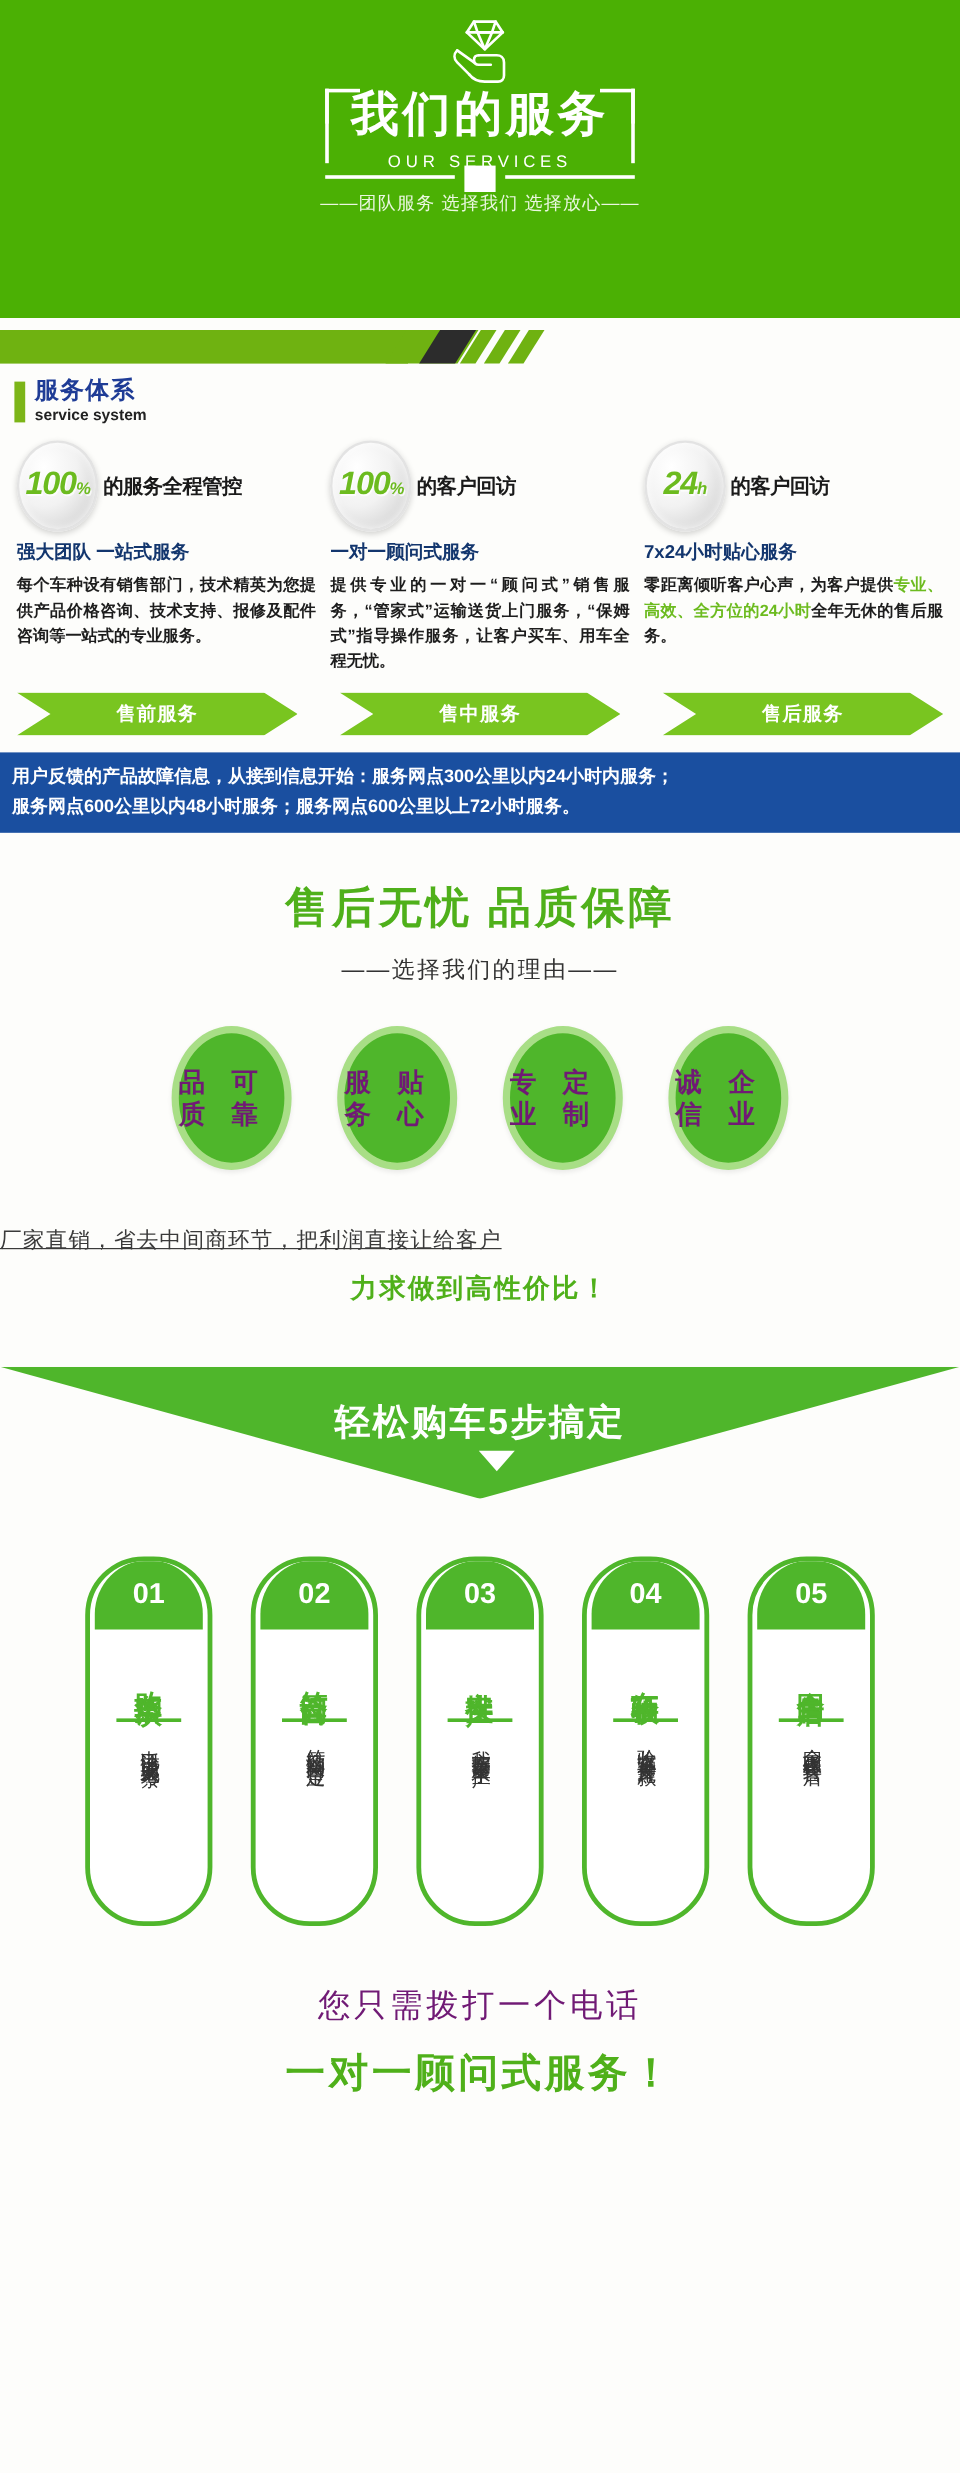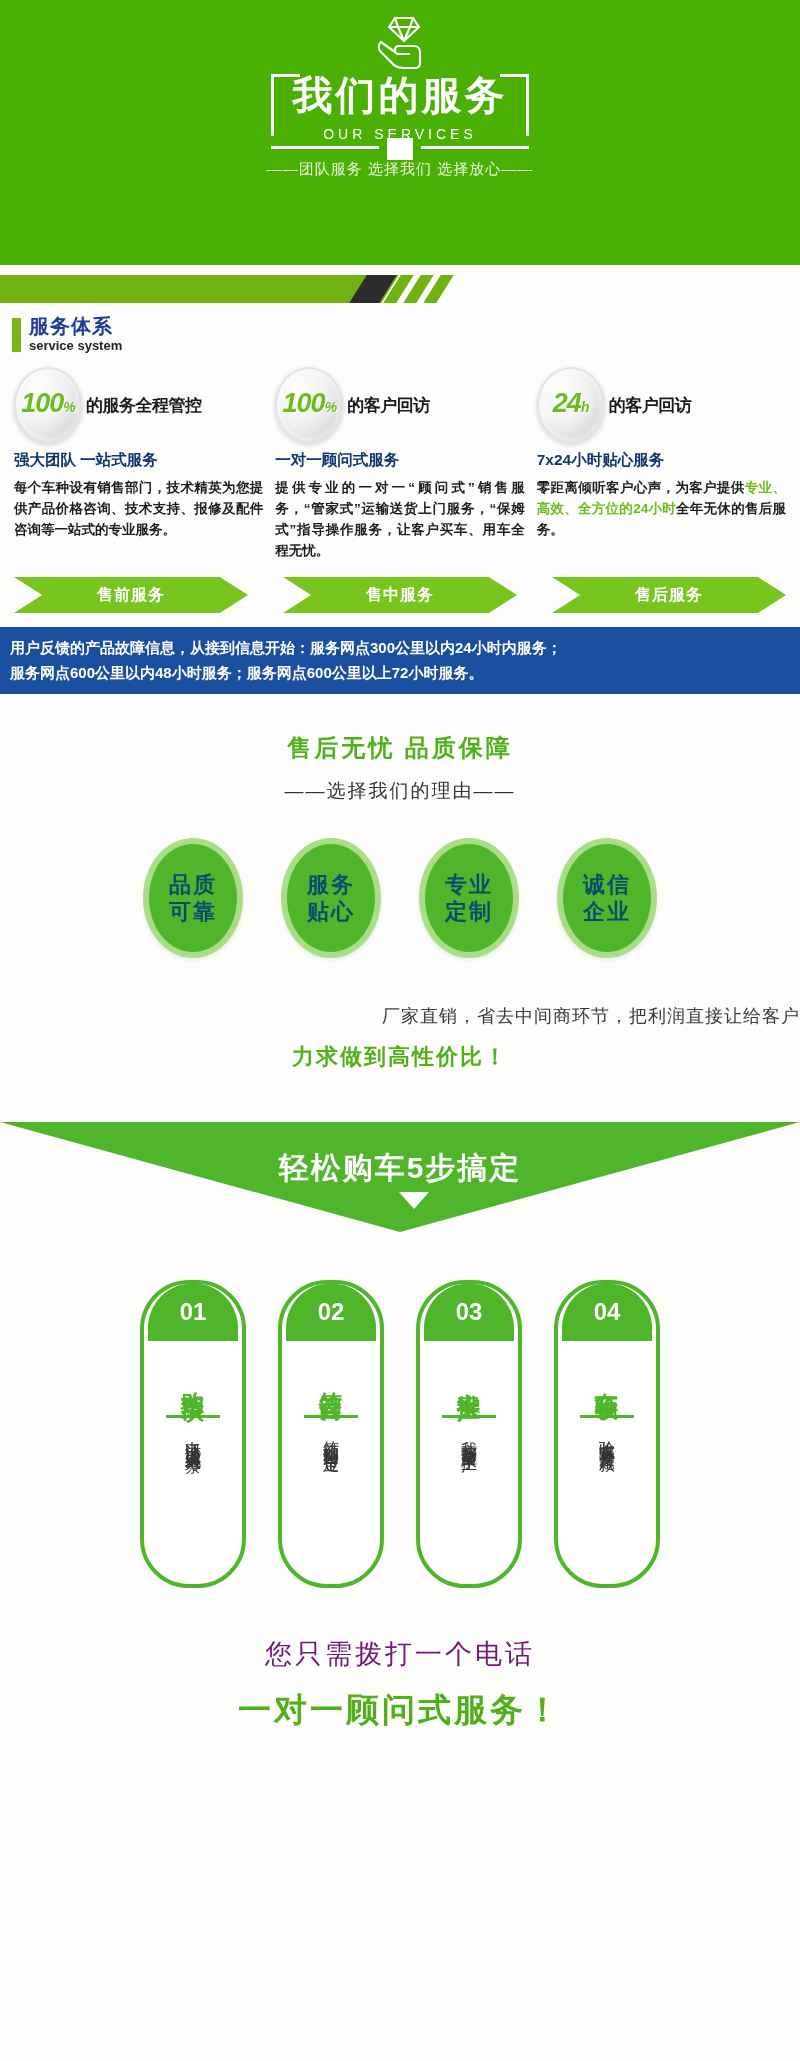--- a/index.html
+++ b/index.html
@@ -101,34 +101,34 @@
 
   
   .bluebanner{
     margin-top:14px;background:#1a4fa0;color:#fff;
     padding:8px 10px 9px 10px;
     font-size:15px;font-weight:bold;line-height:25px;letter-spacing:0px;
   }
 
   
   .sec2-title{
-    text-align:center;color:#4fb01a;font-size:24px;font-weight:bold;
+    text-align:center;color:#4fb01a;font-size:36px;font-weight:bold;
     letter-spacing:3px;margin-top:38px;
   }
   .sec2-sub{text-align:center;color:#333;font-size:19px;margin-top:14px;letter-spacing:2px;}
 
   .ovals{display:flex;justify-content:center;gap:38px;margin-top:34px;}
   .oval{
     width:88px;height:108px;border-radius:50%;
     background:#4fb62b;border:6px solid #a8de86;
-    display:flex;flex-direction:column;align-items:center;justify-content:center;
-    color:#0c4a6e;font-size:22px;font-weight:bold;line-height:27px;letter-spacing:2px;
+    display:flex;align-items:center;justify-content:center;
+    color:#701a75;font-size:22px;font-weight:bold;line-height:27px;letter-spacing:2px;
     box-shadow:0 2px 4px rgba(0,0,0,.08);
   }
-  .direct{text-align:right;color:#3a3a3a;font-size:18px;margin-top:46px;letter-spacing:1px;}
+  .direct{text-align:left;color:#3a3a3a;font-size:18px;margin-top:46px;letter-spacing:1px;text-decoration:underline;}
   .direct2{text-align:center;color:#4fb01a;font-size:22px;font-weight:bold;margin-top:14px;letter-spacing:2px;}
 
   
   .tri-wrap{position:relative;width:800px;height:110px;margin-top:50px;padding-left:28px;}
   .tri{
     position:absolute;left:0;top:0;width:800px;height:110px;background:#4fb62b;
     clip-path:polygon(0 0, 100% 0, 50% 100%);
   }
   .tri-txt{
     position:absolute;left:0;top:26px;width:800px;text-align:center;
@@ -322,19 +322,25 @@
     <div class="step-desc">我方按合同要求生产</div>
   </div>
 
   <div class="step">
     <div class="step-num">04</div>
     <div class="step-title">车辆验收</div>
     <div class="step-div"></div>
     <div class="step-desc">验收车辆并支付尾款</div>
   </div>
 
+  <div class="step">
+    <div class="step-num">05</div>
+    <div class="step-title">全国售后</div>
+    <div class="step-div"></div>
+    <div class="step-desc">全国联保终身售后</div>
+  </div>
 
 </div>
 
 <div class="footer">
   <div class="foot1">您只需拨打一个电话</div>
   <div class="foot2">一对一顾问式服务！</div>
 </div>
 
 </body></html>

